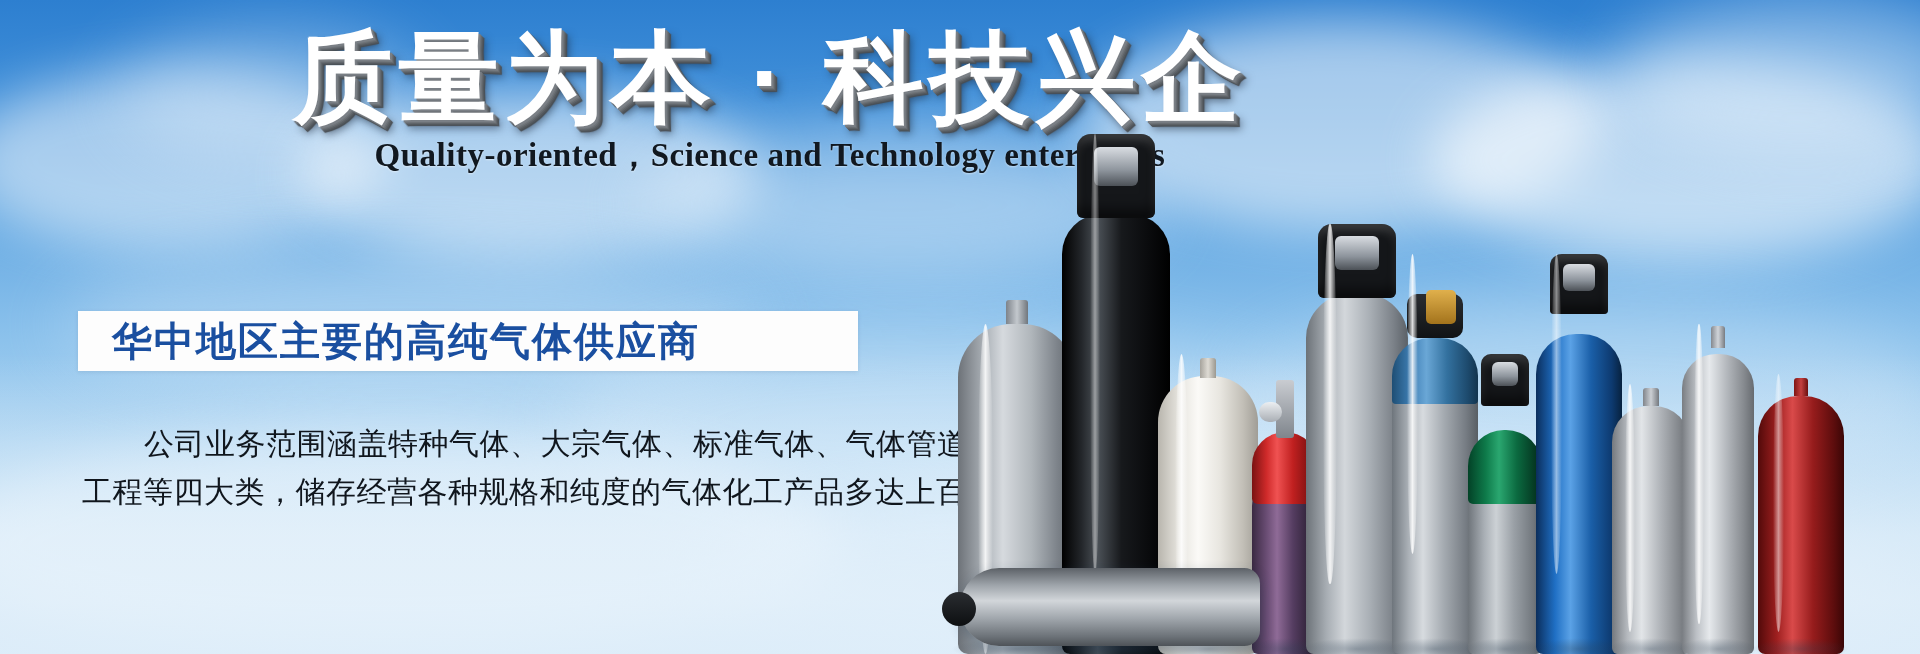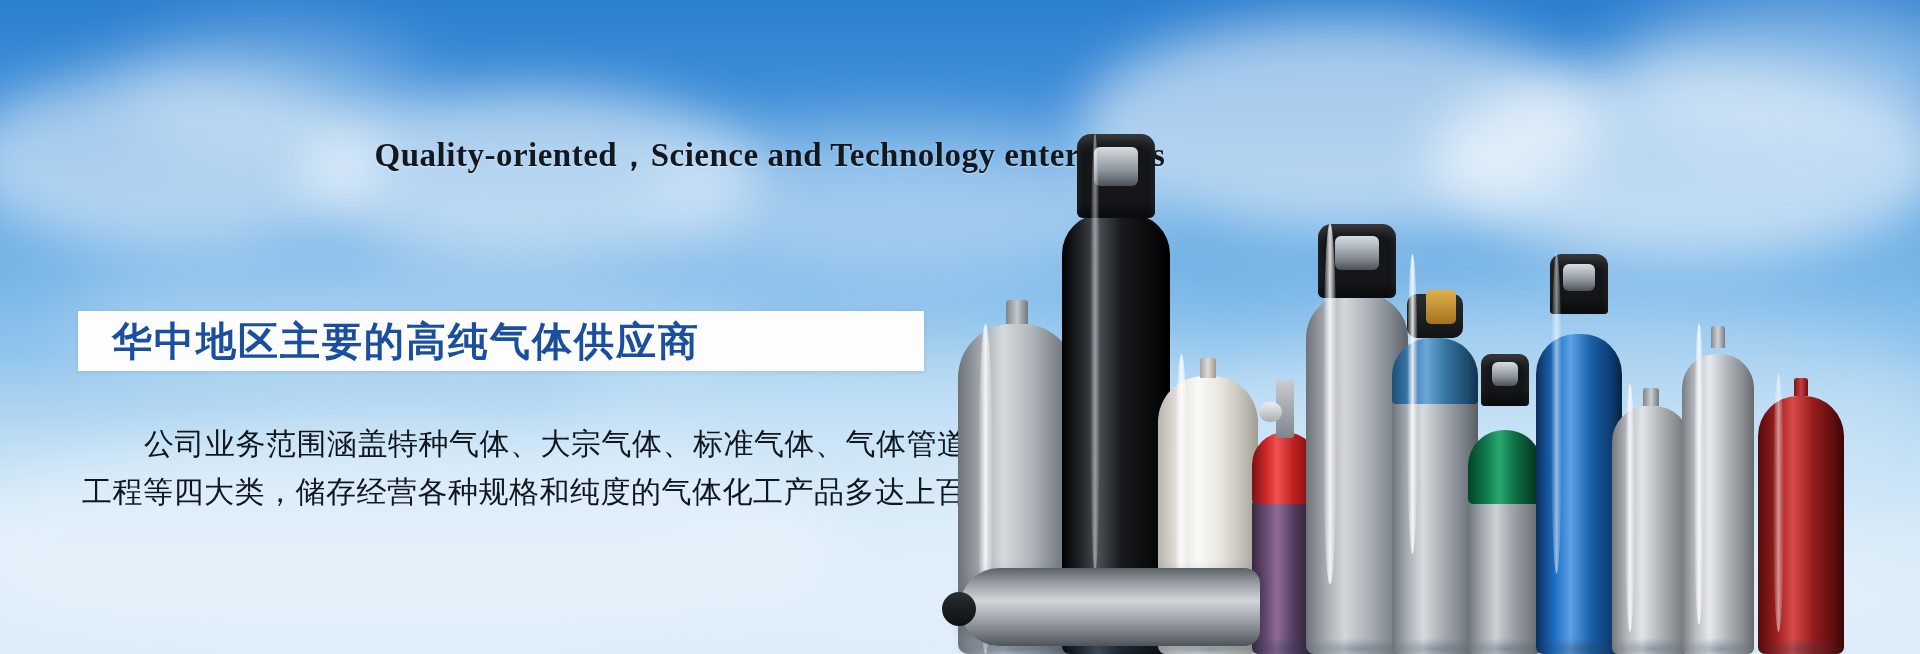--- a/index.html
+++ b/index.html
@@ -39,21 +39,21 @@
   #subhead{
     position:absolute;left:0;width:1540px;top:136px;text-align:center;
     font-family:"Liberation Serif",serif;
     font-size:33px;line-height:38px;font-weight:700;color:#111820;
     letter-spacing:.5px;white-space:nowrap;
     text-shadow:0 1px 2px rgba(255,255,255,.45);
   }
 
   
   #slogan-box{
-    position:absolute;left:78px;top:311px;width:846px;height:60px;
+    position:absolute;left:78px;top:311px;width:780px;height:60px;
     background:#fdfdfd;box-shadow:0 1px 4px rgba(30,60,90,.12);
     display:flex;align-items:center;
   }
   #slogan-text{
     font-family:"Liberation Sans",sans-serif;
     font-size:40px;line-height:44px;font-weight:700;color:#1a4fa0;
     letter-spacing:2px;white-space:nowrap;padding-left:34px;
   }
 
   
@@ -93,20 +93,21 @@
   <div id="cl-e" class="cloud"></div>
   <div id="cl-f" class="cloud"></div>
   <div id="cl-g" class="cloud2"></div>
   <div id="cl-h" class="cloud2"></div>
   <div id="cl-i" class="cloud2"></div>
   <div id="cl-j" class="cloud2"></div>
   <div id="cl-k" class="cloud"></div>
   <div id="cl-l" class="cloud2"></div>
   <div id="haze"></div>
 
+  <div id="headline">质量为本 · 科技兴企</div>
   <div id="subhead">Quality-oriented，Science and Technology enterprises</div>
 
   <div id="slogan-box">
     <div id="slogan-text">华中地区主要的高纯气体供应商</div>
   </div>
 
   <div id="para">
     <div class="ln first">公司业务范围涵盖特种气体、大宗气体、标准气体、气体管道</div>
     <div class="ln">工程等四大类，储存经营各种规格和纯度的气体化工产品多达上百</div>
   </div>

